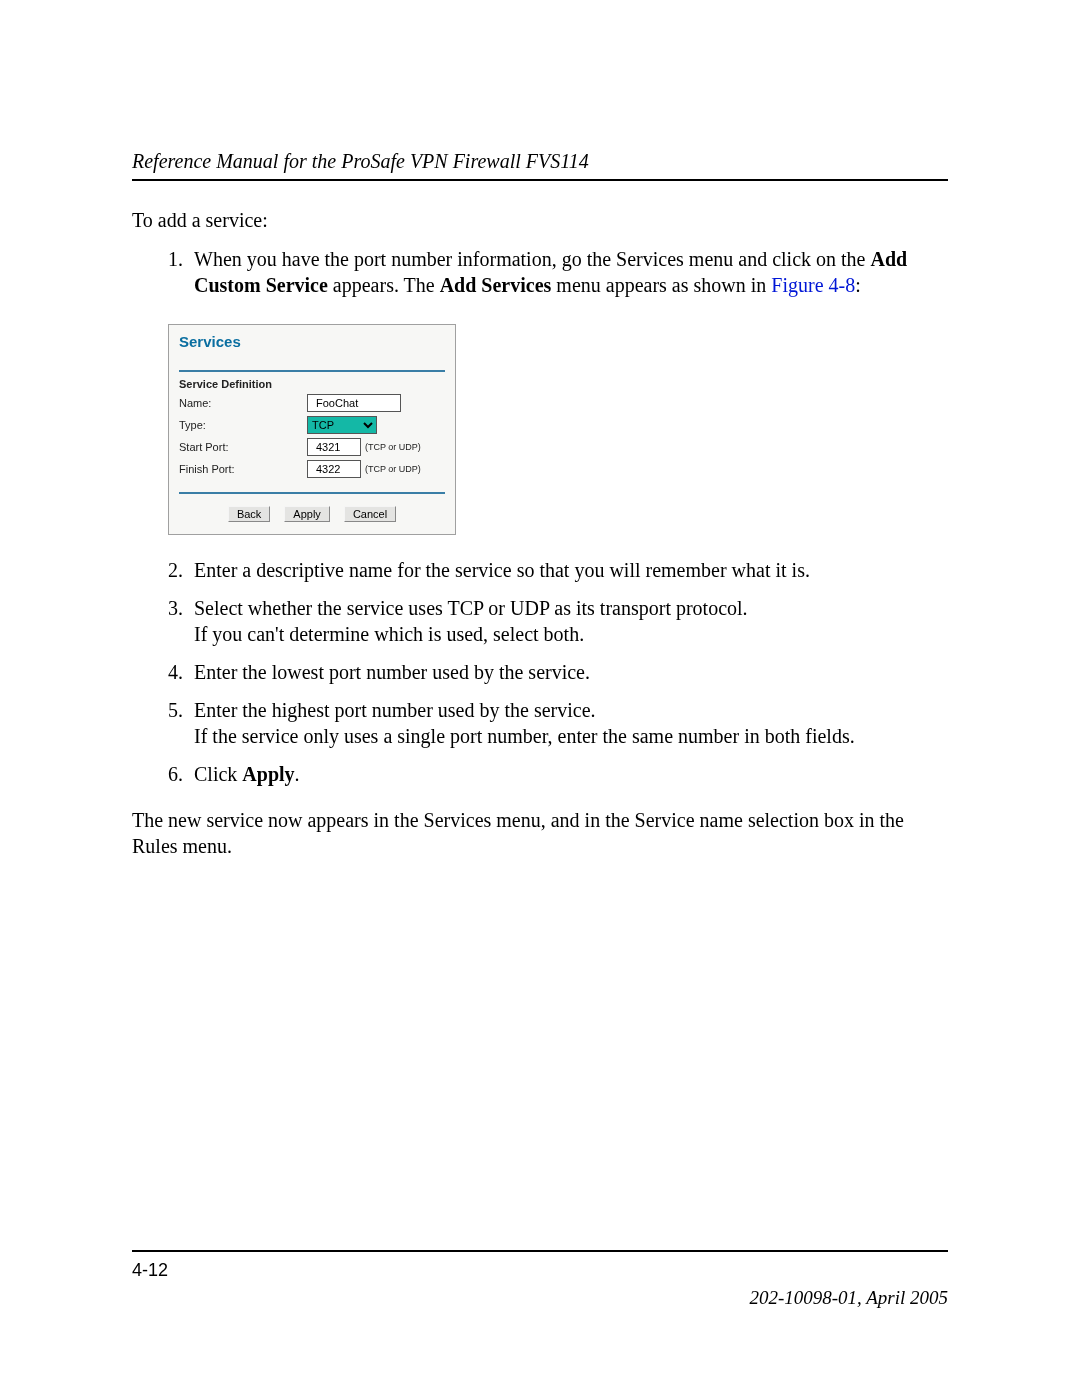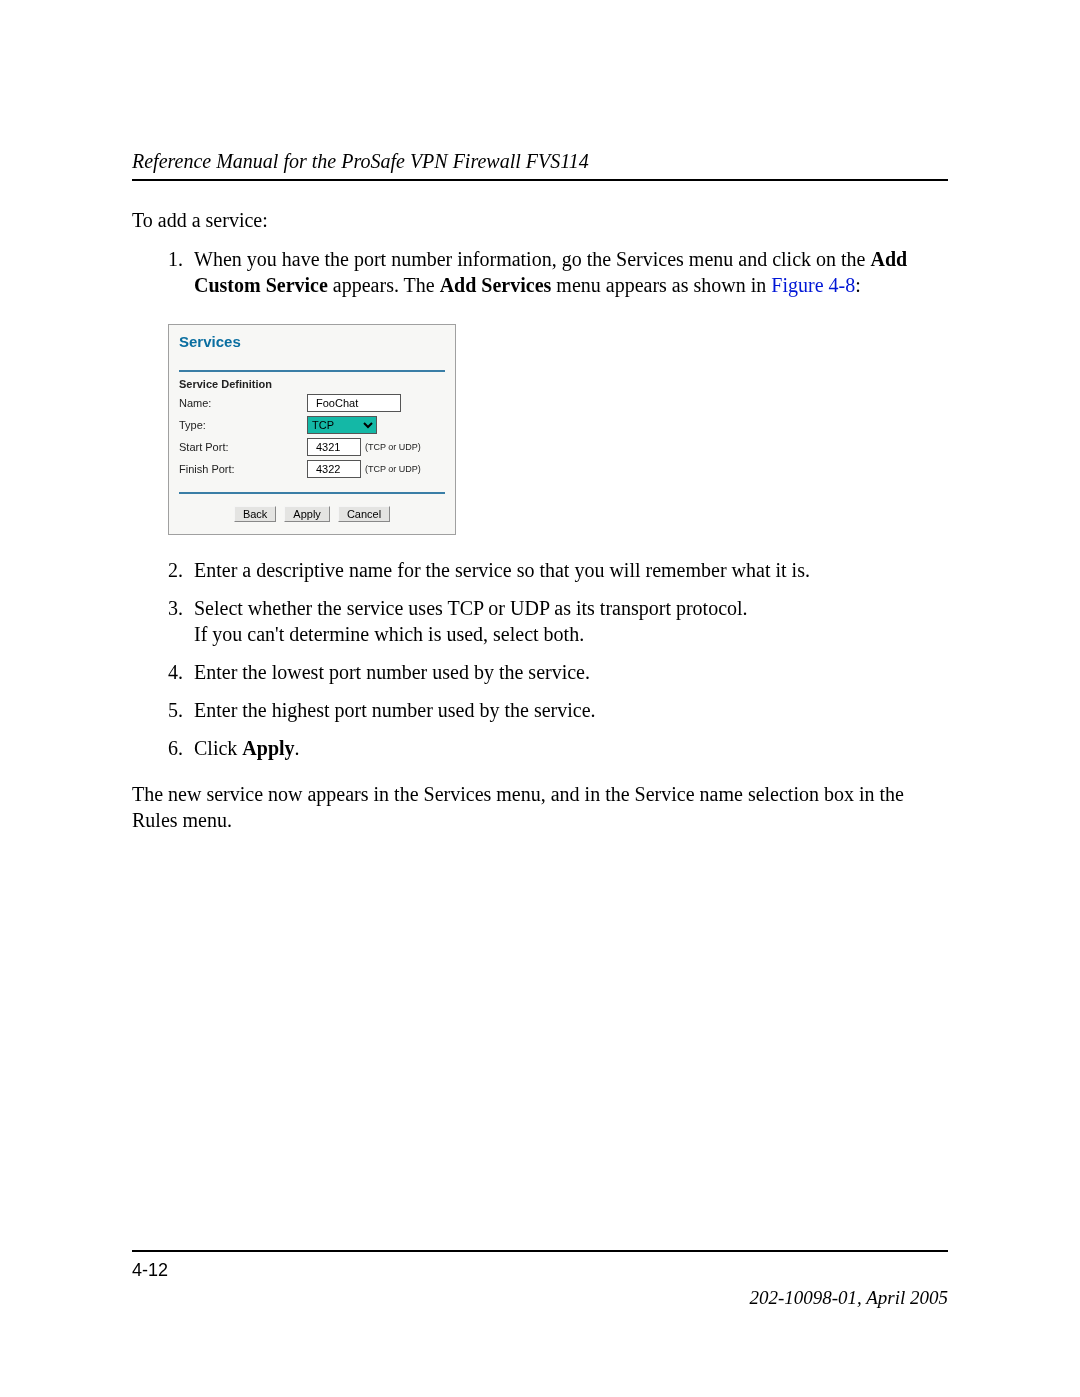--- a/index.html
+++ b/index.html
@@ -106,21 +106,21 @@
     background: #14b8a6;
   }
   .hint {
     font-size: 9px;
     margin-left: 4px;
     color: #222;
   }
   .fig-buttons {
     display: flex;
     justify-content: center;
-    gap: 8px;
+    gap: 14px;
     padding: 6px 0 2px 0;
   }
   .btn {
     font-family: Verdana, Arial, sans-serif;
     font-size: 11px;
     padding: 1px 8px;
     background: #e4e4e2;
     border: 1px solid #888;
     border-top-color: #f5f5f5;
     border-left-color: #f5f5f5;
@@ -229,20 +229,21 @@
 
   <ol class="steps" start="2">
     <li>Enter a descriptive name for the service so that you will remember what it is.</li>
     <li>
       <span>Select whether the service uses TCP or UDP as its transport protocol.</span><br>
       <span>If you can't determine which is used, select both.</span>
     </li>
     <li>Enter the lowest port number used by the service.</li>
     <li>
       <span>Enter the highest port number used by the service.</span><br>
+      <span>If the service only uses a single port number, enter the same number in both fields.</span>
     </li>
     <li>
       <span>Click </span><span class="bold">Apply</span><span>.</span>
     </li>
   </ol>
 
   <p class="closing">The new service now appears in the Services menu, and in the Service name selection box in the Rules menu.</p>
 
   <div class="footer">
     <hr class="footer-rule">

